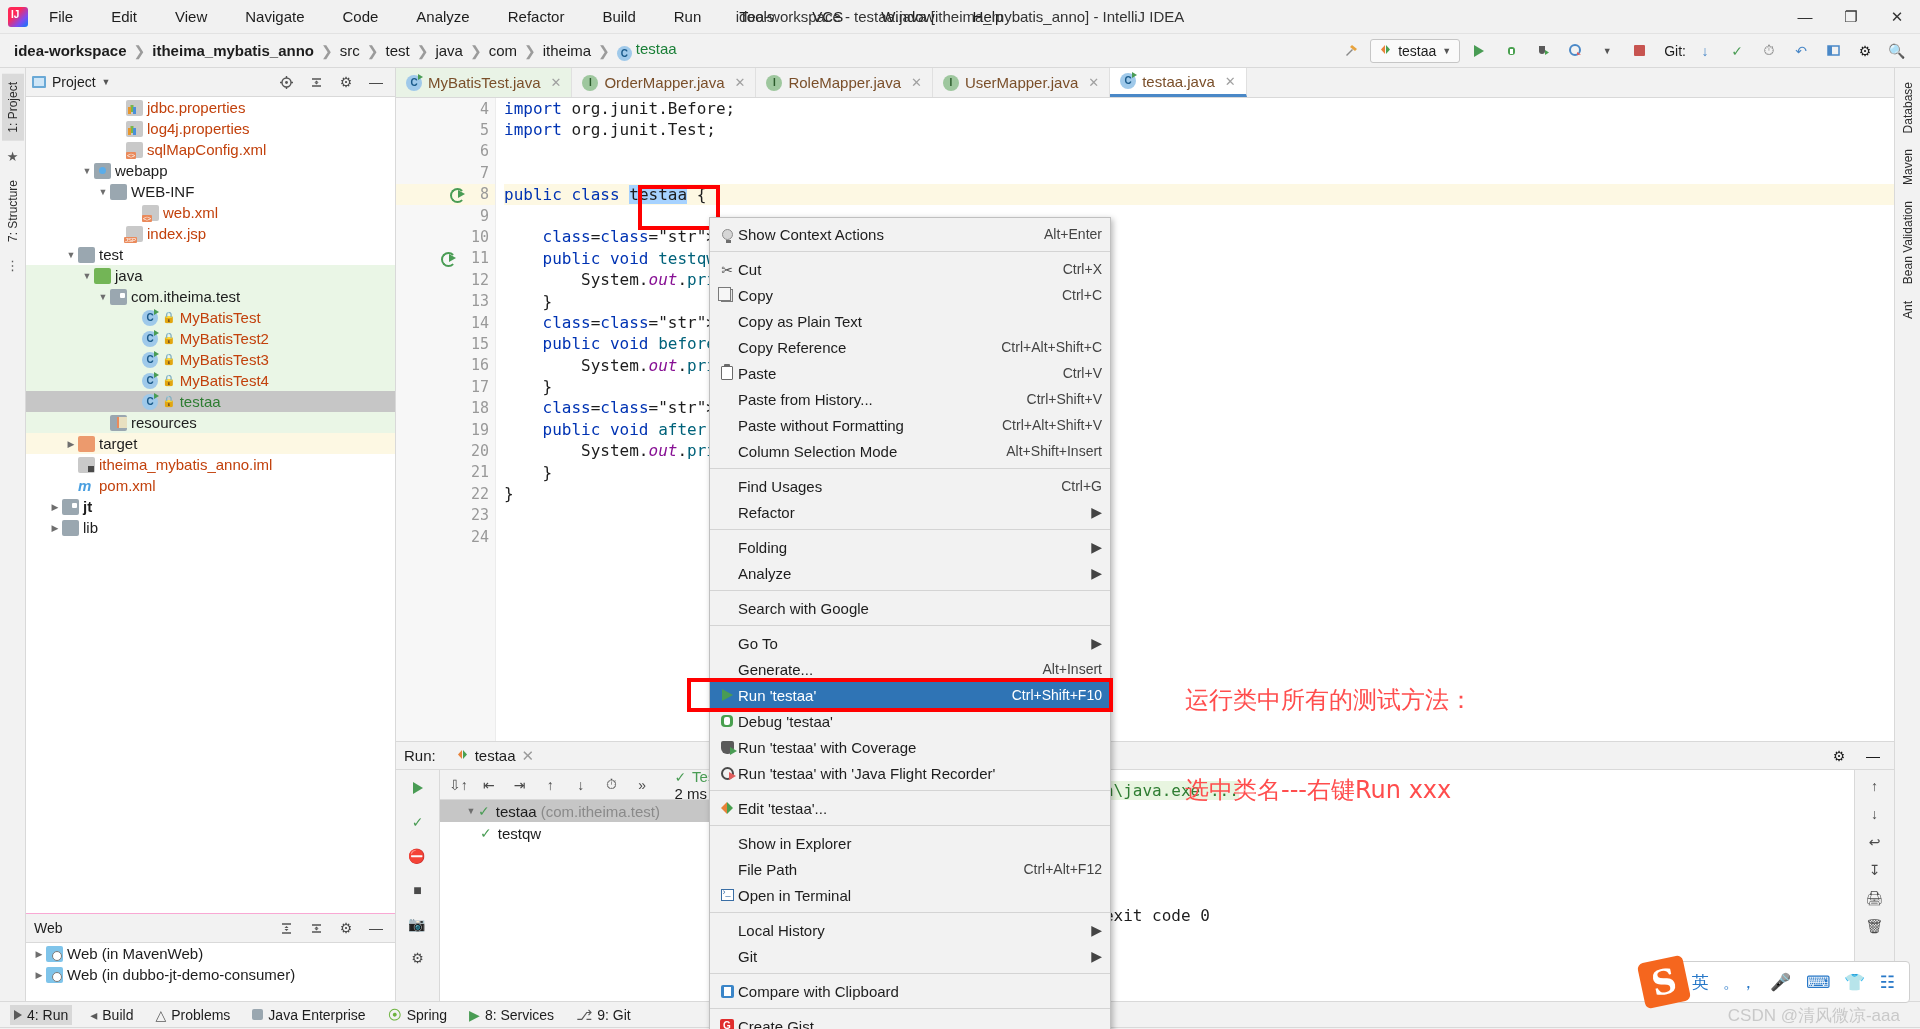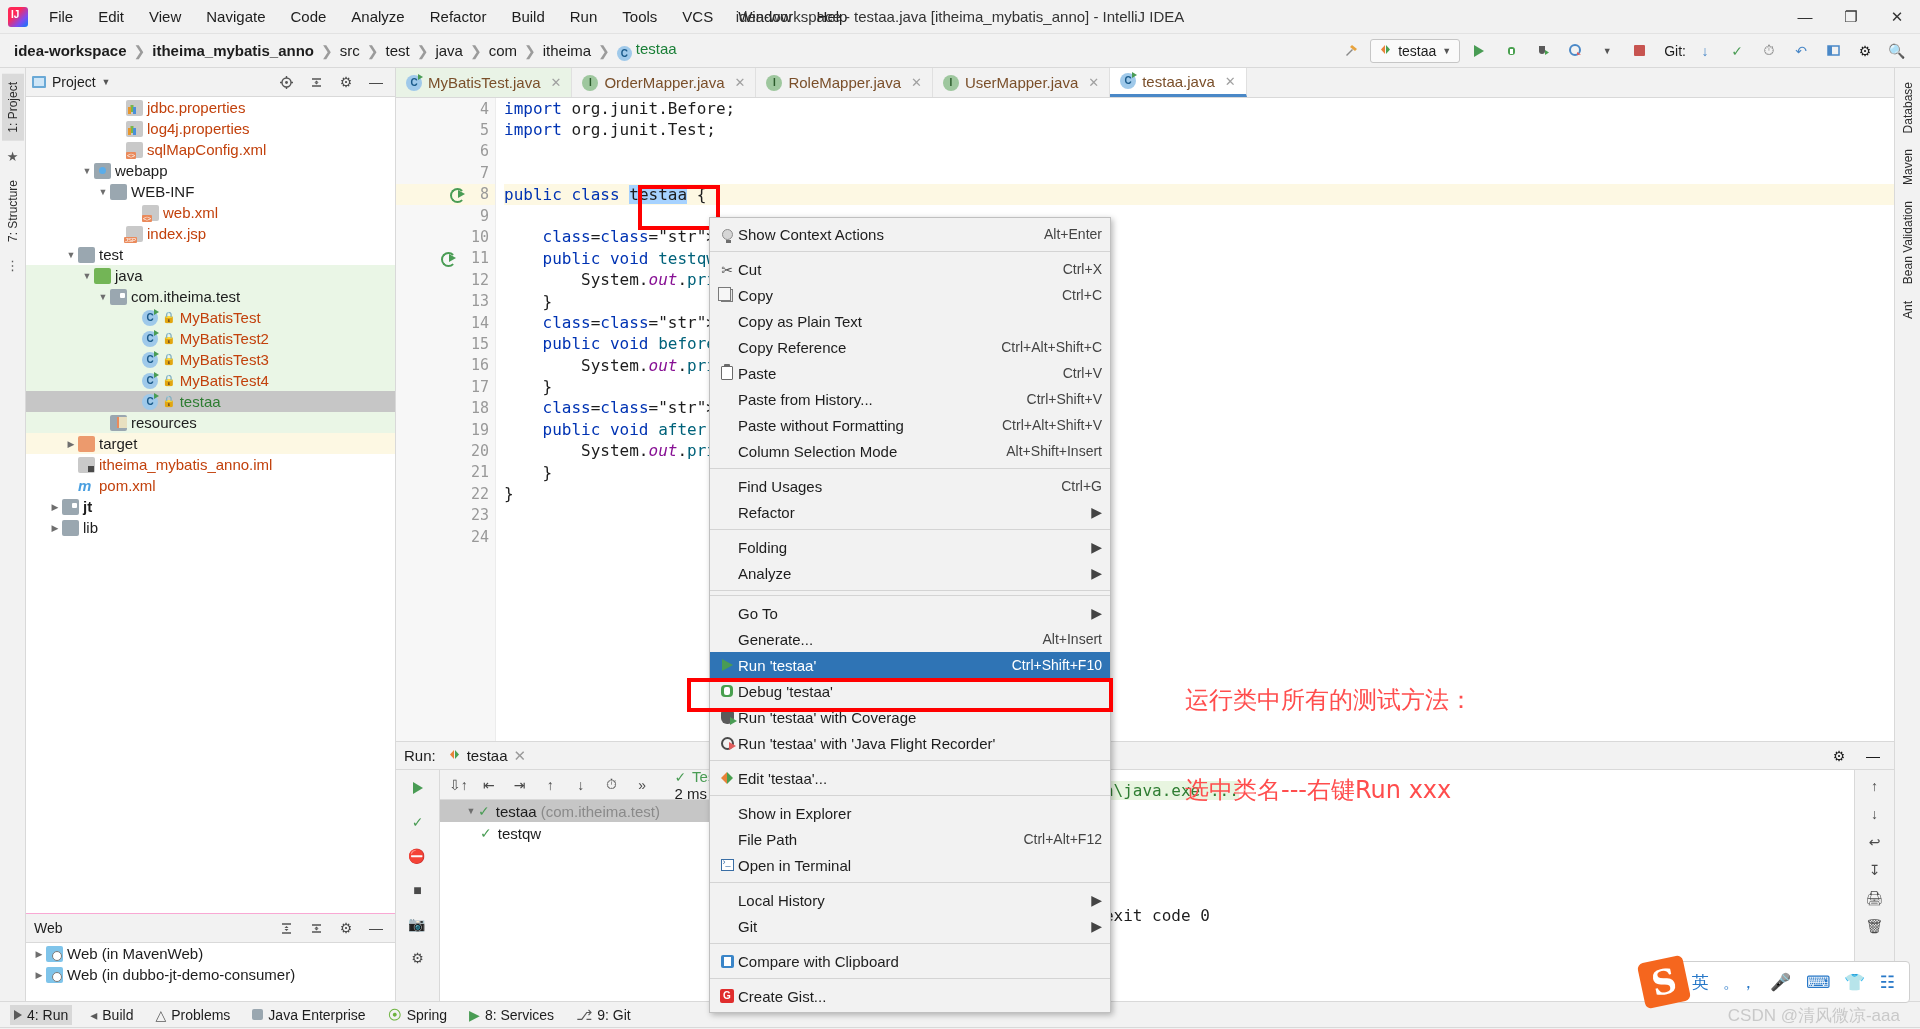--- a/index.html
+++ b/index.html
@@ -16,21 +16,21 @@
   .titlebar {
     height:34px; background:#f1f1f1; display:flex; align-items:center;
     border-bottom:1px solid #e2e2e2; position:relative;
   }
   .ij-logo {
     width:20px;height:20px;margin:0 10px 0 8px;border-radius:3px;
     background:linear-gradient(135deg,#fe2857 0%,#fe2857 35%,#7d4bf0 70%,#087cfa 100%);
     position:relative;
   }
   .ij-logo::after{content:"IJ";position:absolute;left:3px;top:2px;color:#fff;font-size:10px;font-weight:bold;}
-  .menubar { display:flex; align-items:center; gap:3px; }
+  .menubar { display:flex; align-items:center; gap:16px; }
   .menubar .mi {
     padding:4px 11px; font-size:15px; color:#1d1d1d; cursor:default; white-space:nowrap;
   }
   .win-title {
     position:absolute; left:0; right:0; text-align:center; font-size:15px; color:#333;
     pointer-events:none;
   }
   .wincontrols { margin-left:auto; display:flex; align-items:center; z-index:3; }
   .wincontrols div { width:46px;height:34px;display:flex;align-items:center;justify-content:center;font-size:15px;color:#333; }
 
@@ -196,21 +196,21 @@
   .ci-term { width:13px;height:12px;border:1.5px solid #3a6ea5;background:#fff;position:relative;}
   .ci-term::after{content:"\203A_";position:absolute;left:1px;top:-3px;font-size:9px;color:#3a6ea5;}
   .ci-clip { width:13px;height:13px;background:#3a85c8;border-radius:2px;position:relative; }
   .ci-clip::after{content:"";position:absolute;left:3px;top:2px;width:7px;height:9px;background:#fff;}
   .ci-gist-r { width:14px;height:14px;background:#e02d2d;border-radius:2px;color:#fff;font-size:10px;font-weight:bold;text-align:center;line-height:14px; }
   .submenu-arrow { color:#555; font-size:11px; }
 
   
   .runwin { height:260px; background:#f2f2f2; border-top:1px solid #d9d9d9; display:flex; flex-direction:column; }
   .runhdr { height:28px; display:flex; align-items:center; padding:0 8px; font-size:15px; border-bottom:1px solid #d9d9d9; }
-  .runhdr .tabttl { font-size:15px; margin-right:4px; }
+  .runhdr .tabttl { font-size:15px; margin-right:12px; }
   .runcfgname { display:flex;align-items:center;gap:6px;padding:2px 8px; }
   .runbody { flex:1; display:flex; min-height:0; }
   .runtoolbar { width:44px; background:#f2f2f2; border-right:1px solid #d9d9d9; display:flex; flex-direction:column; align-items:center; padding-top:6px; gap:10px; }
   .rtbtn { width:24px;height:24px;display:flex;align-items:center;justify-content:center;color:#4a4a4a;font-size:14px; }
   .testtree { width:440px; background:#fff; border-right:1px solid #d9d9d9; }
   .testtoolbar { height:30px; background:#f2f2f2; border-bottom:1px solid #d9d9d9; display:flex; align-items:center; gap:10px; padding:0 8px; font-size:14px; color:#4a4a4a; }
   .testrow { display:flex; align-items:center; height:22px; padding-left:8px; font-size:15px; }
   .testrow.sel { background:#c6c6c6; }
   .chk { color:#499c54; font-size:14px; margin-right:6px; }
   .ms { margin-left:auto; padding-right:10px; color:#6a6a6a; font-size:14px; }
@@ -828,20 +828,26 @@
         <span class="acc submenu-arrow">▶</span>
           </div>
       <div class="ctxitem ">
             <span class="ci">
           <span></span>
         </span>
             <span class="lbl">Analyze</span>
         <span class="acc submenu-arrow">▶</span>
           </div>
       <div class="ctxsep"></div>
+      <div class="ctxitem ">
+            <span class="ci">
+          <span></span>
+        </span>
+            <span class="lbl">Search with Google</span>
+          </div>
       <div class="ctxsep"></div>
       <div class="ctxitem ">
             <span class="ci">
           <span></span>
         </span>
             <span class="lbl">Go To</span>
         <span class="acc submenu-arrow">▶</span>
           </div>
       <div class="ctxitem ">
             <span class="ci">

